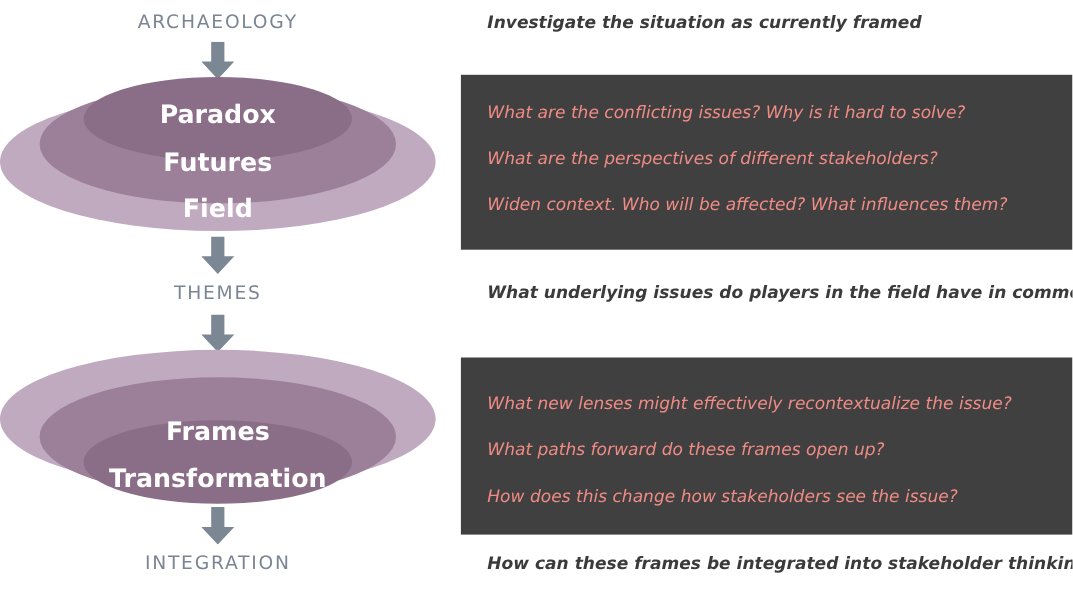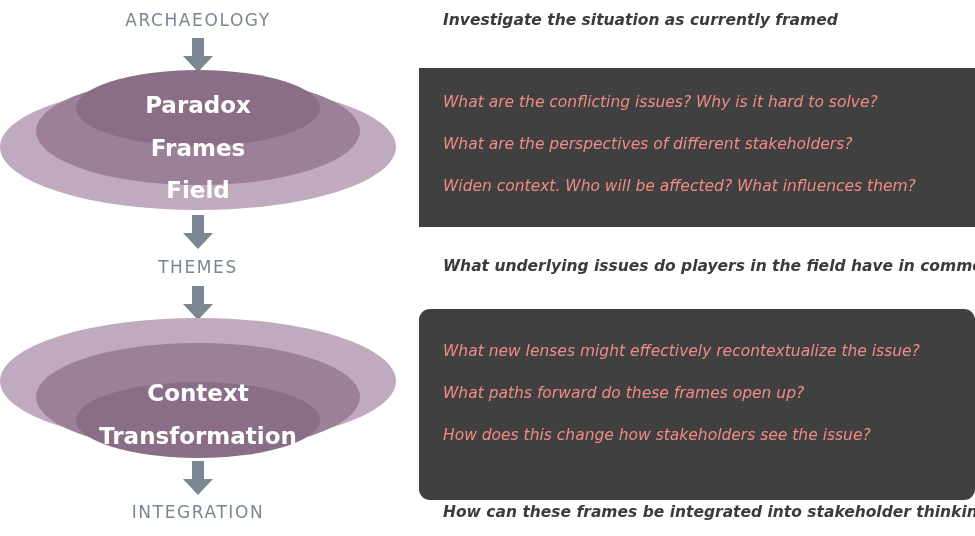--- a/index.html
+++ b/index.html
@@ -109,21 +109,21 @@
       <polygon points="9,0 21,0 21,18 30,18 15,34 0,18 9,18" fill="#7c8794"></polygon>
     </svg>
   </div>
 
   <div class="ellipse-stack" style="top:70px; height:140px;">
     <div class="ellipse" style="left:0px; top:14px; width:396px; height:126px; background:#c0aac0; z-index:1;"></div>
     <div class="ellipse" style="left:36px; top:7px; width:324px; height:108px; background:#9c7f99; z-index:2;"></div>
     <div class="ellipse" style="left:76px; top:0px; width:244px; height:76px; background:#8a6e87; z-index:3;"></div>
 
     <div class="ellipse-caption" style="top:22px;">Paradox</div>
-    <div class="ellipse-caption" style="top:65px;">Frames</div>
+    <div class="ellipse-caption" style="top:65px;">Futures</div>
     <div class="ellipse-caption" style="top:107px;">Field</div>
   </div>
 
   <div class="arrow" style="left:183px; top:215px;">
     <svg viewBox="0 0 30 34" preserveAspectRatio="none">
       <polygon points="9,0 21,0 21,18 30,18 15,34 0,18 9,18" fill="#7c8794"></polygon>
     </svg>
   </div>
 
   <div class="stage-label" style="top:257px;">THEMES</div>
@@ -132,21 +132,21 @@
     <svg viewBox="0 0 30 34" preserveAspectRatio="none">
       <polygon points="9,0 21,0 21,18 30,18 15,34 0,18 9,18" fill="#7c8794"></polygon>
     </svg>
   </div>
 
   <div class="ellipse-stack" style="top:318px; height:140px;">
     <div class="ellipse" style="left:0px; top:0px; width:396px; height:126px; background:#c0aac0; z-index:1;"></div>
     <div class="ellipse" style="left:36px; top:25px; width:324px; height:108px; background:#9c7f99; z-index:2;"></div>
     <div class="ellipse" style="left:76px; top:64px; width:244px; height:76px; background:#8a6e87; z-index:3;"></div>
 
-    <div class="ellipse-caption" style="top:62px;">Context</div>
+    <div class="ellipse-caption" style="top:62px;">Frames</div>
     <div class="ellipse-caption" style="top:105px;">Transformation</div>
   </div>
 
   <div class="arrow" style="left:183px; top:461px;">
     <svg viewBox="0 0 30 34" preserveAspectRatio="none">
       <polygon points="9,0 21,0 21,18 30,18 15,34 0,18 9,18" fill="#7c8794"></polygon>
     </svg>
   </div>
 
   <div class="stage-label" style="top:502px;">INTEGRATION</div>
@@ -158,21 +158,21 @@
   <div class="headline" style="top:11px;">Investigate the situation as currently framed</div>
 
   <div class="prompt-panel" style="top:68px; height:159px;">
     <div class="prompt" style="top:25px;">What are the conflicting issues? Why is it hard to solve?</div>
     <div class="prompt" style="top:67px;">What are the perspectives of different stakeholders?</div>
     <div class="prompt" style="top:109px;">Widen context. Who will be affected? What influences them?</div>
   </div>
 
   <div class="headline" style="top:257px;">What underlying issues do players in the field have in common?</div>
 
-  <div class="prompt-panel" style="top:309px; height:191px;border-radius:11px;">
+  <div class="prompt-panel" style="top:325px; height:161px;">
     <div class="prompt" style="top:33px;">What new lenses might effectively recontextualize the issue?</div>
     <div class="prompt" style="top:75px;">What paths forward do these frames open up?</div>
     <div class="prompt" style="top:117px;">How does this change how stakeholders see the issue?</div>
   </div>
 
   <div class="headline" style="top:503px;">How can these frames be integrated into stakeholder thinking?</div>
 
 </div>
 
 </body></html>

